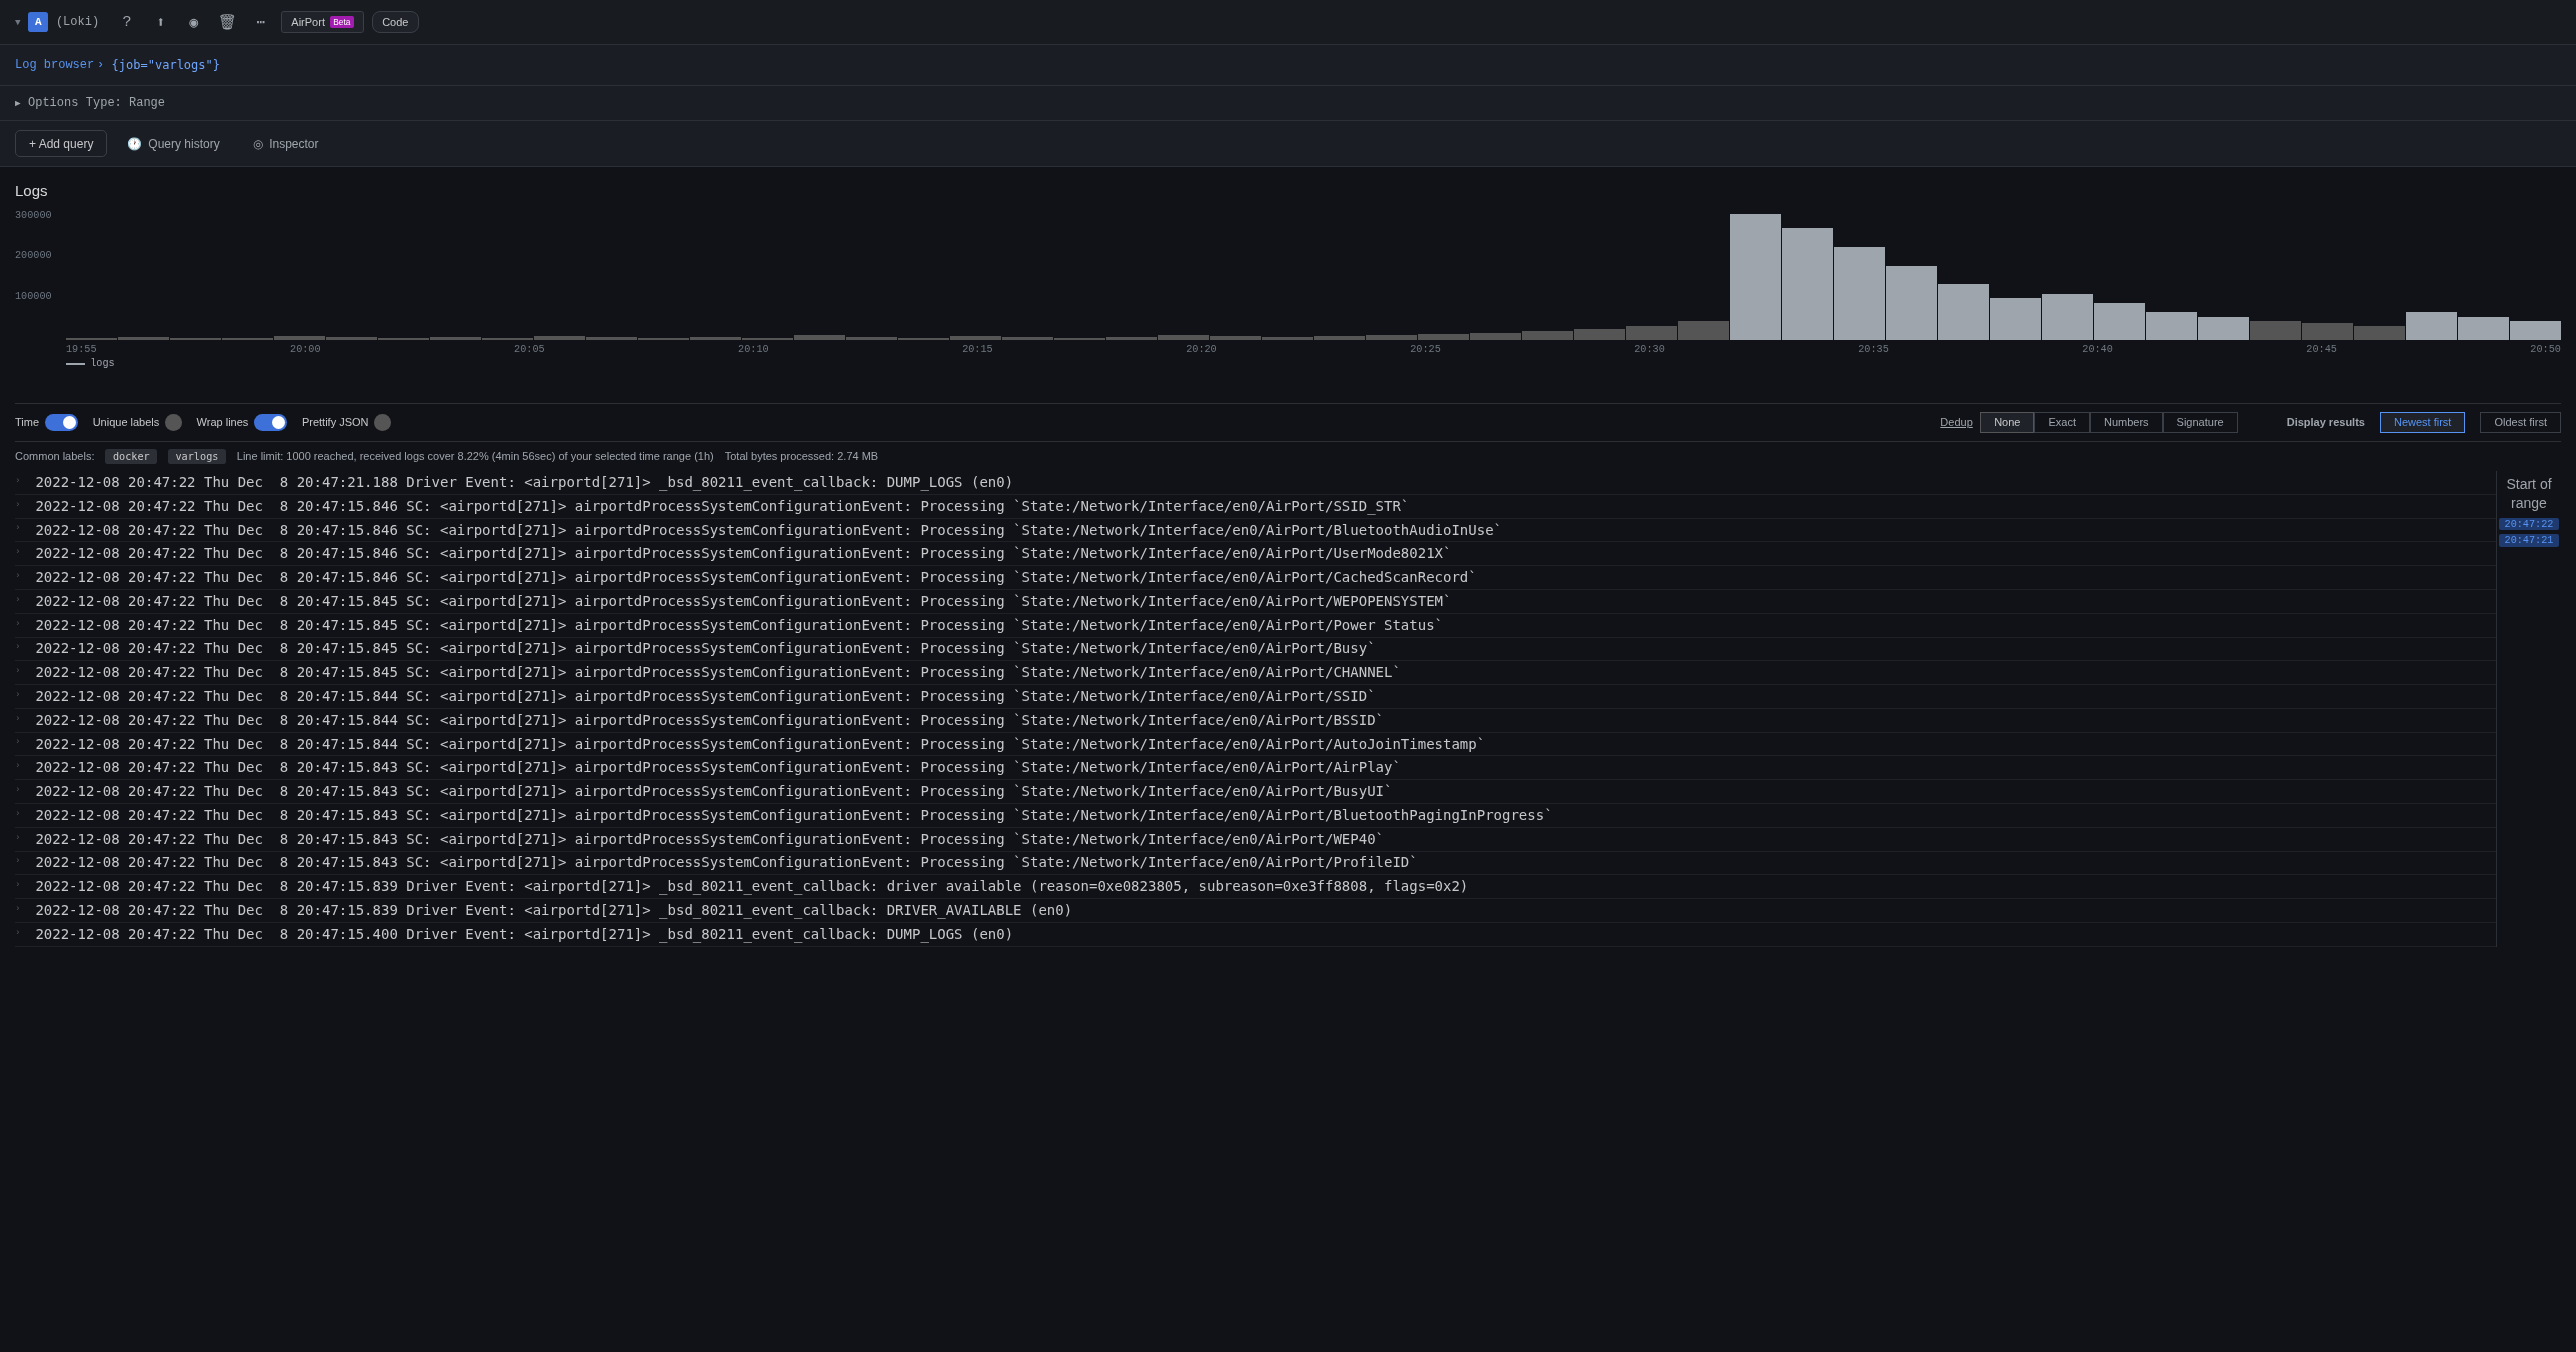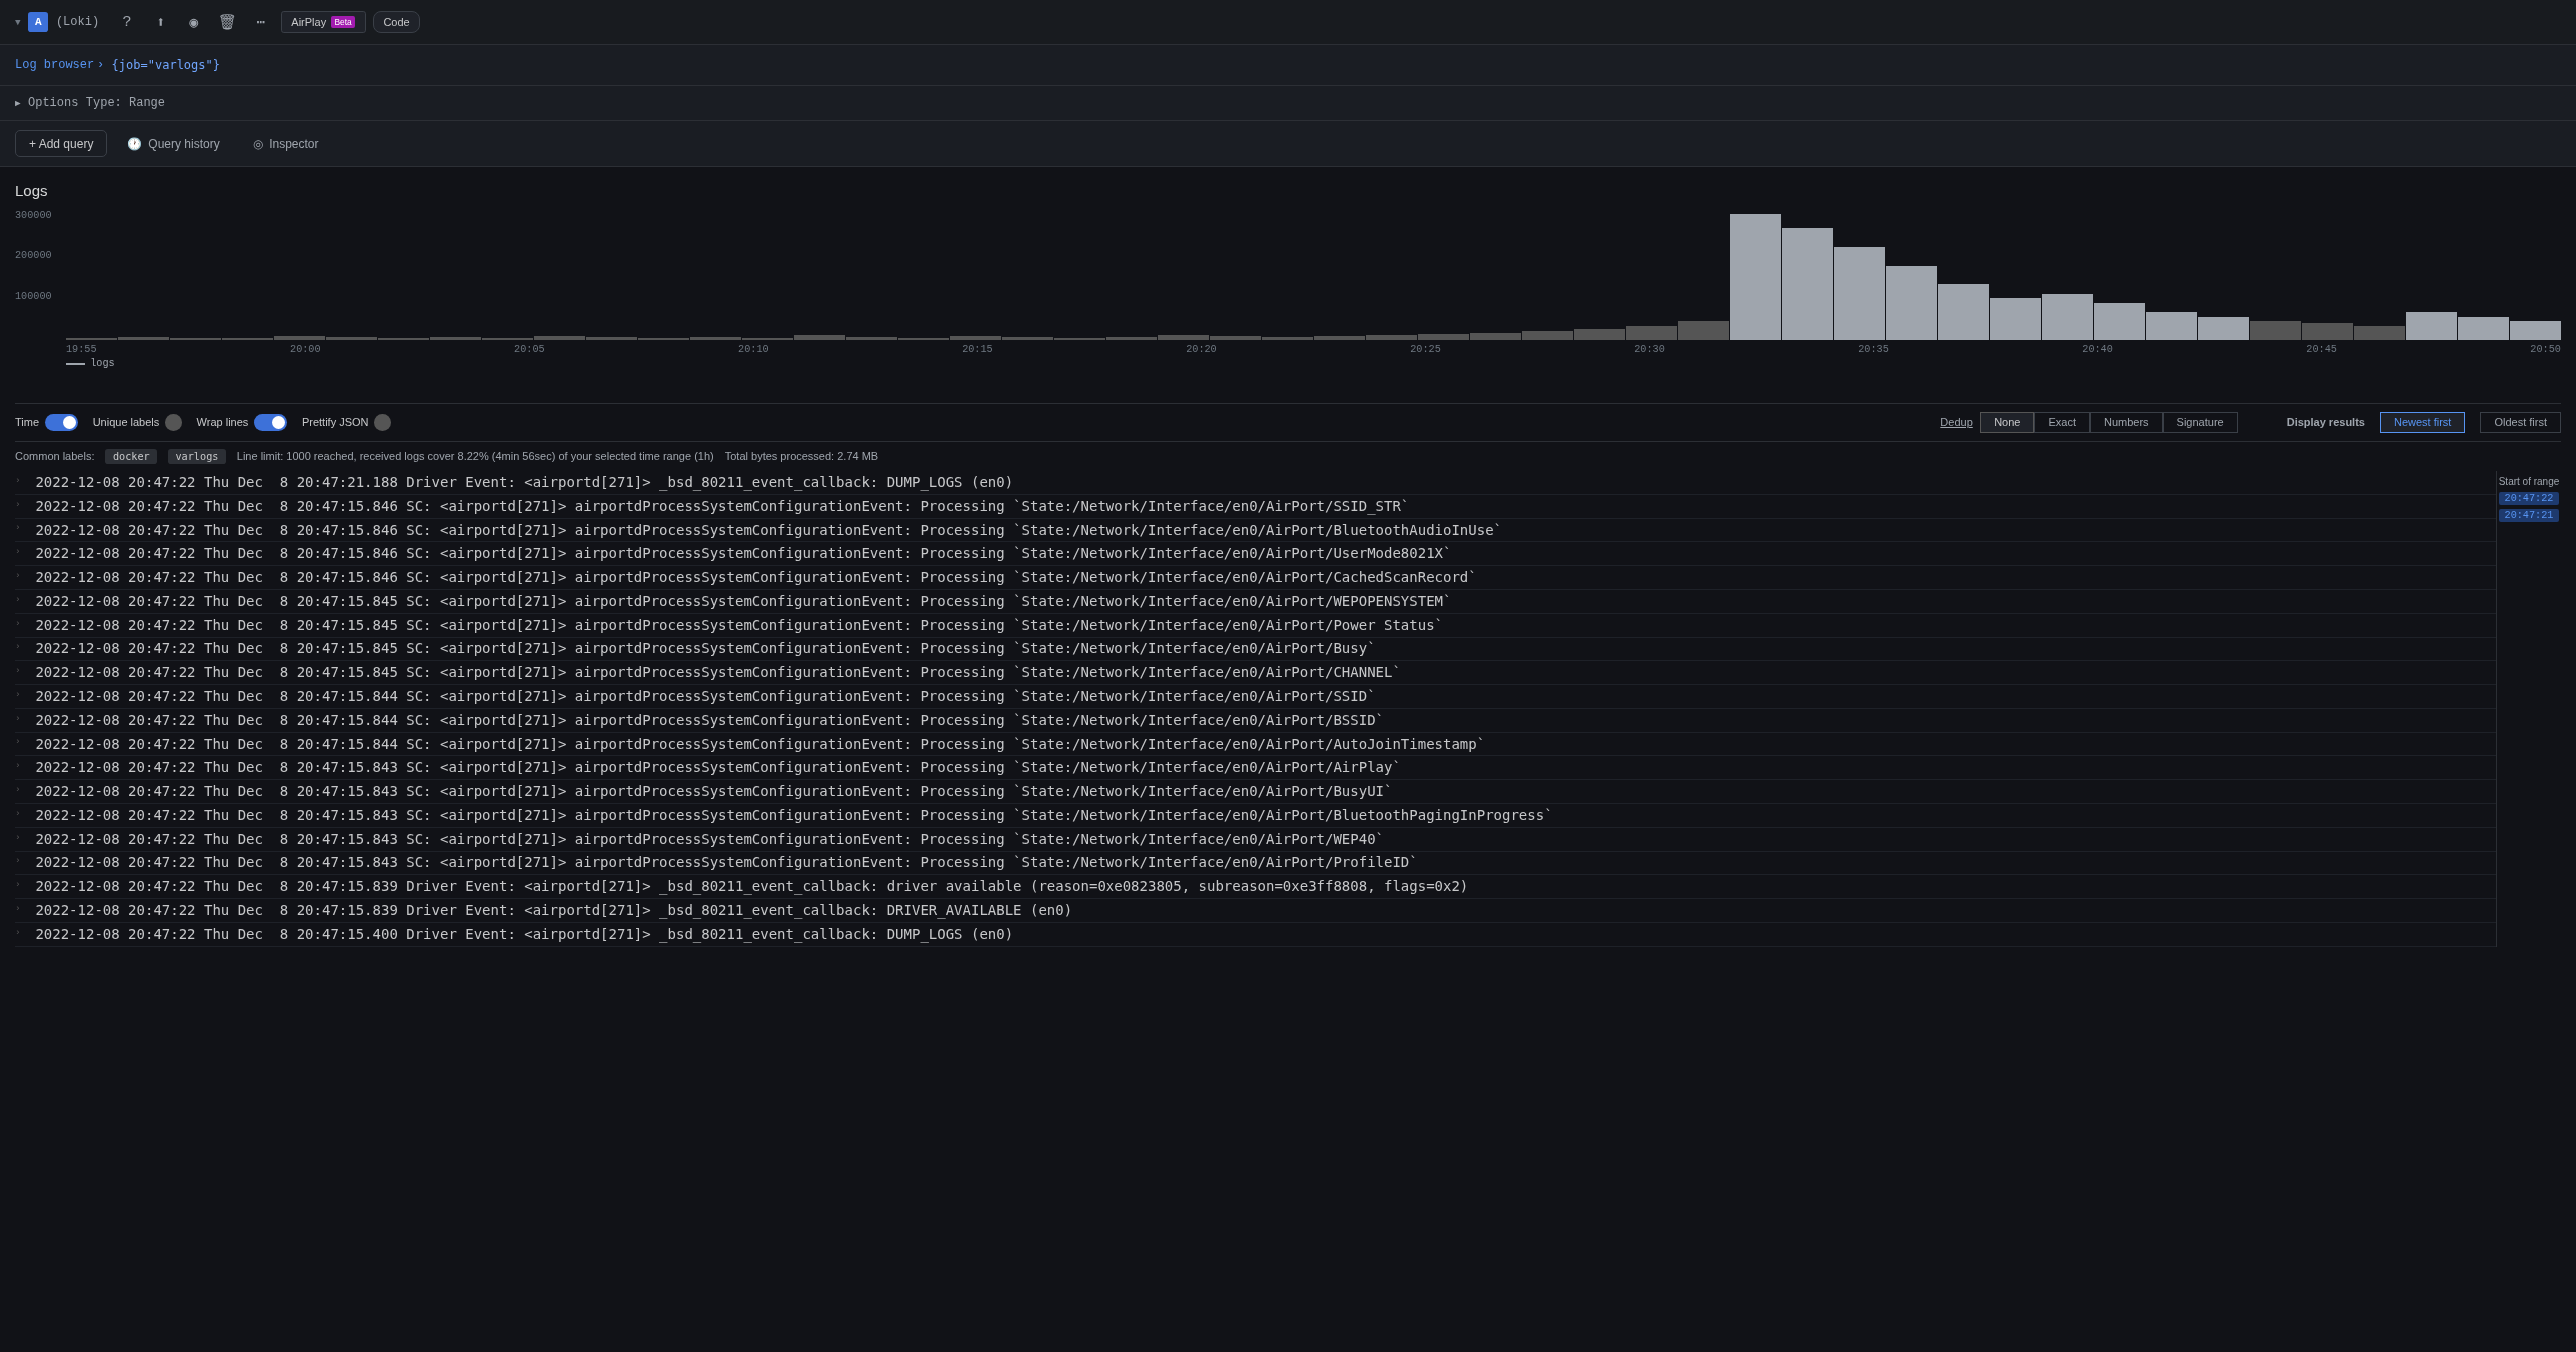--- a/index.html
+++ b/index.html
@@ -387,21 +387,21 @@
     .range-sidebar-fixed {
       width: 65px;
       flex-shrink: 0;
       display: flex;
       flex-direction: column;
       align-items: center;
       padding-top: 3.7px;
       border-left: 0.9px solid #2c2f35;
     }
     .range-text {
-      font-size: 10px;
+      font-size: 14px;
       color: #9fa5ad;
       font-family: sans-serif;
       text-align: center;
       line-height: 1.4;
     }
     .range-time {
       font-size: 10.2px;
       color: #5794f2;
       background: #1e3a6e;
       padding: 0.9px 5.6px;
@@ -419,21 +419,21 @@
     <div class="logo-letter">A</div>
     <span class="datasource-name">(Loki)</span>
   </div>
   <div class="top-bar-right">
     <div class="top-icon">?</div>
     <div class="top-icon">⬆</div>
     <div class="top-icon">◉</div>
     <div class="top-icon">🗑</div>
     <div class="top-icon">⋯</div>
     <button class="builder-btn">
-      <span>AirPlay</span>
+      <span>AirPort</span>
       <span class="beta-badge">Beta</span>
     </button>
     <button class="code-btn">Code</button>
   </div>
 </div>
 
 <div class="query-bar">
   <span class="log-browser-link">
     <span>Log browser</span>
     <span>›</span>

